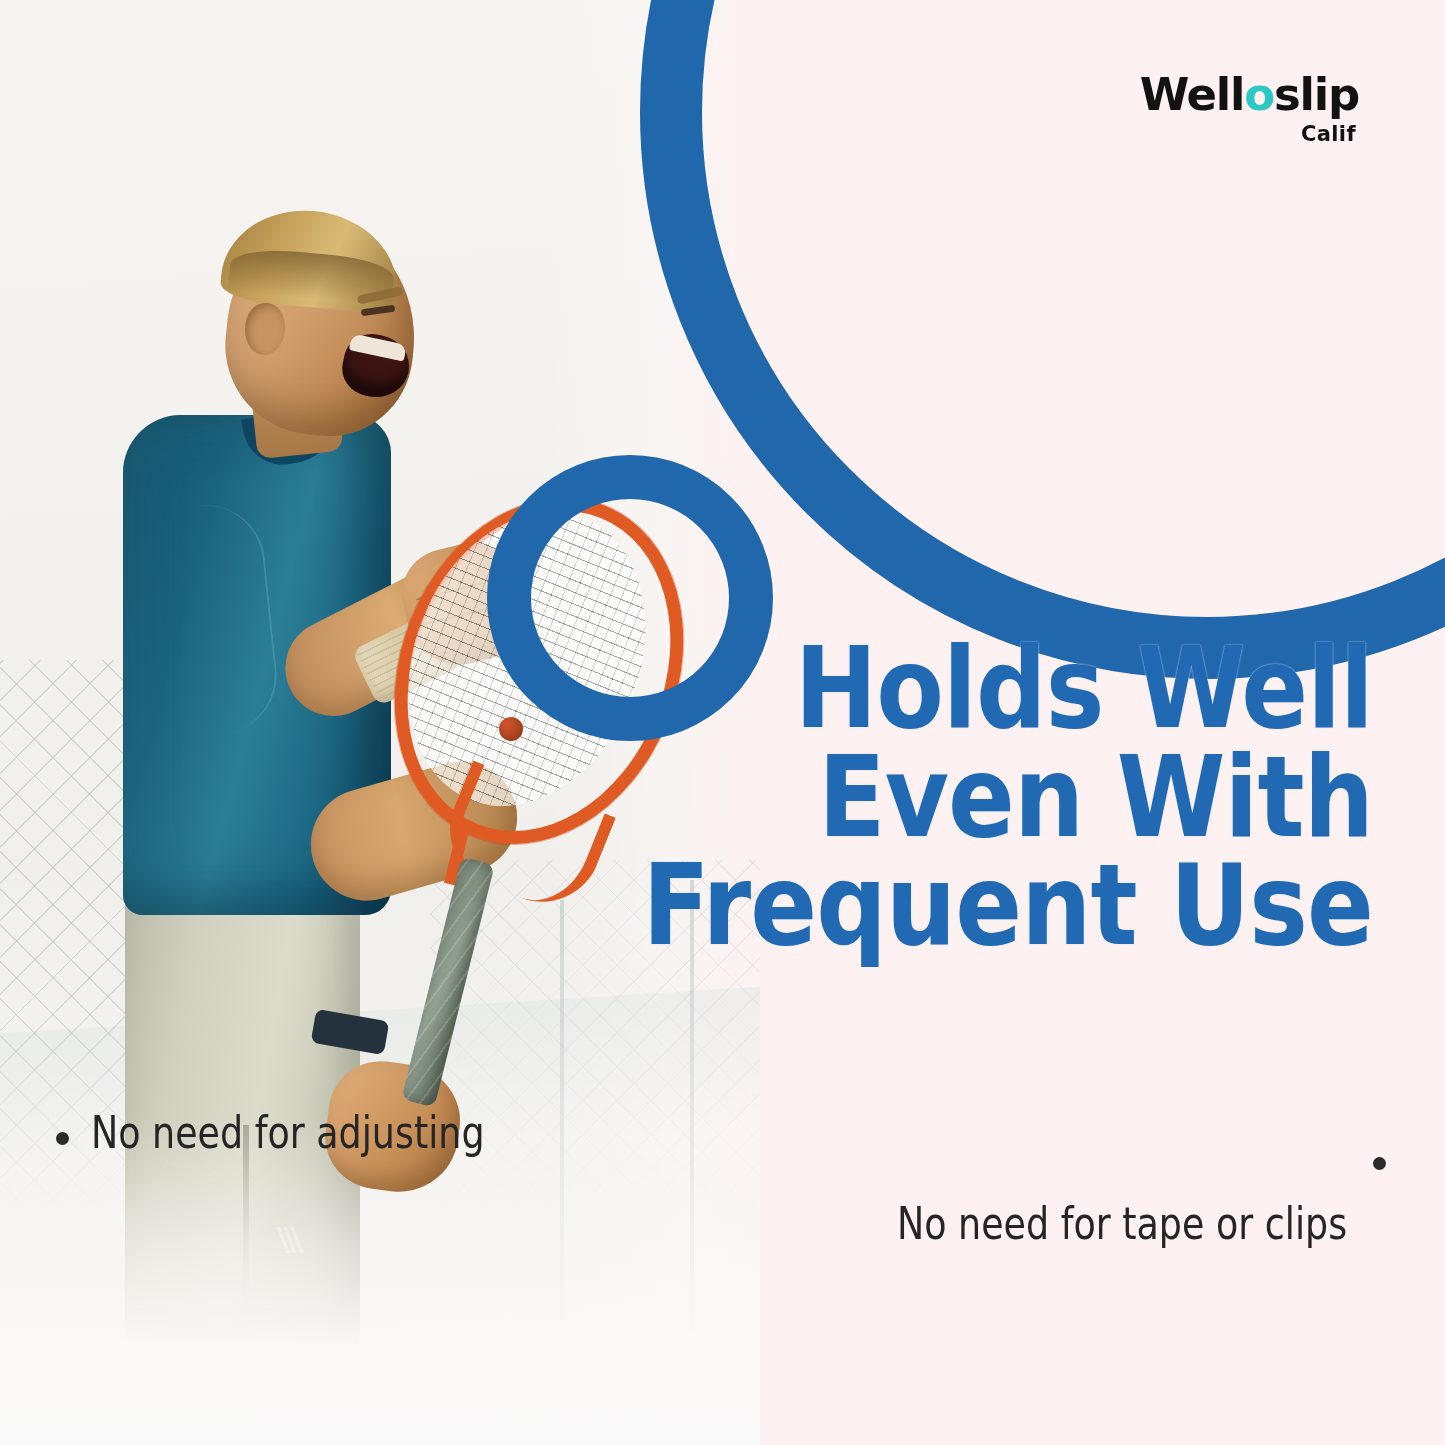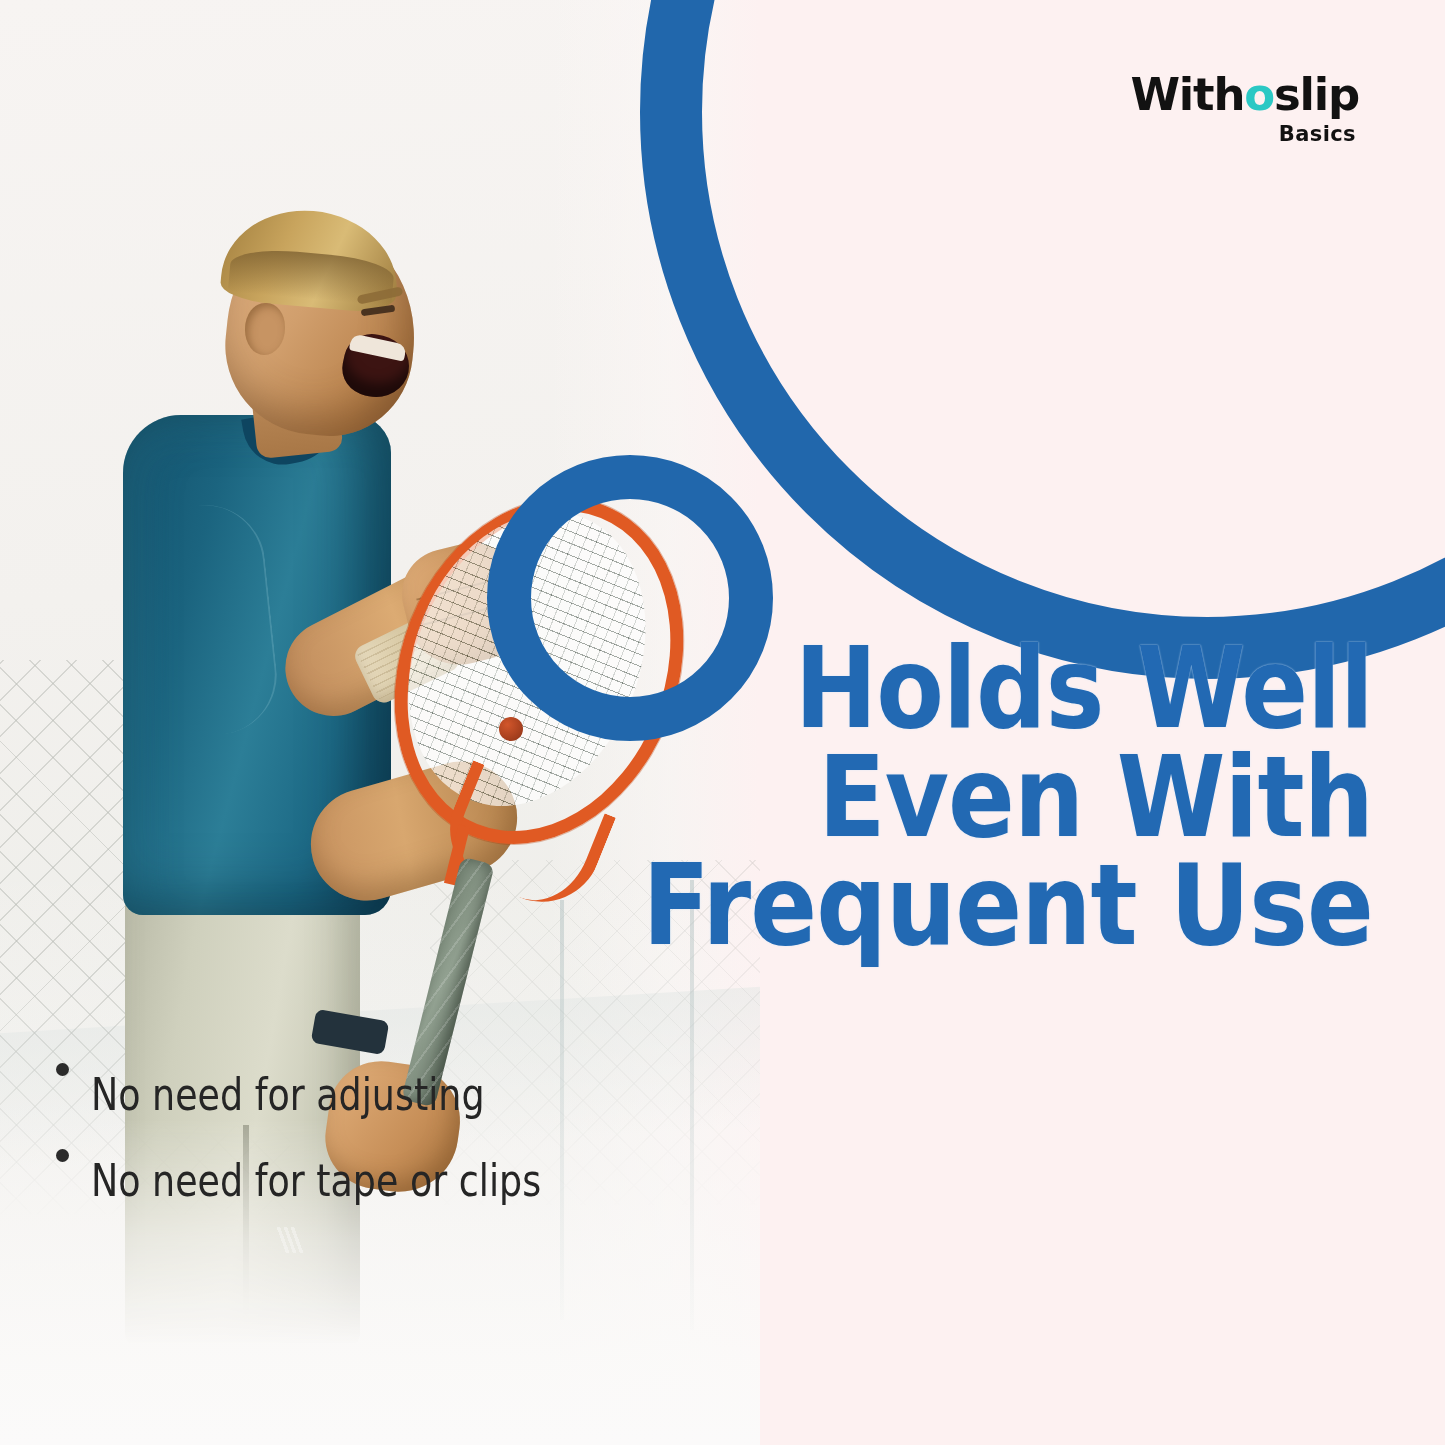--- a/index.html
+++ b/index.html
@@ -248,23 +248,23 @@
   .headline div{white-space:nowrap;}
 
   
   .bullets{
     position:absolute;left:56px;top:1073px;width:1330px;
     color:#252525;
     font-family:"DejaVu Sans Condensed","DejaVu Sans", sans-serif;
     font-size:44px;line-height:1;font-weight:normal;
   }
   .bullet{
-    display:flex;align-items:flex-start;gap:22px;height:82px;
-  }
-  .bullet + .bullet{margin-top:4px;}
+    display:flex;align-items:flex-end;gap:22px;height:82px;
+  }
+  .bullet + .bullet{margin-top:12px;flex-direction:column;}
   .dot{
     flex:0 0 auto;width:13px;height:13px;border-radius:50%;background:#2b2b2b;
     transform:translateY(-10px);
   }
   .btext{transform:scaleX(.92);transform-origin:0 50%;white-space:nowrap;}
 </style>
 </head>
 <body>
 
 <div id="stage">
@@ -305,22 +305,22 @@
       <div class="throat"></div>
       <div class="shaft"></div>
       <div class="handle"></div>
     </div>
   </div>
 
   <div class="ring-big"></div>
   <div class="ring-small"></div>
 
   <div class="logo">
-    <div class="logo-main"><span>With</span><span class="teal">o</span><span>slip</span></div>
-    <div class="logo-sub">Basics</div>
+    <div class="logo-main"><span>Well</span><span class="teal">o</span><span>slip</span></div>
+    <div class="logo-sub">Calif</div>
   </div>
 
   <div class="headline">
     <div>Holds Well</div>
     <div>Even With</div>
     <div>Frequent Use</div>
   </div>
 
   <div class="bullets">
     <div class="bullet">

